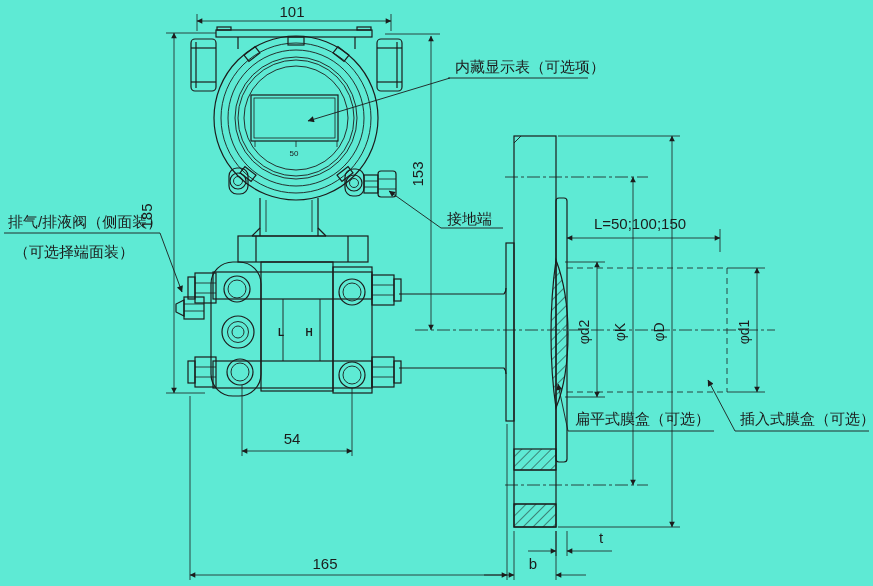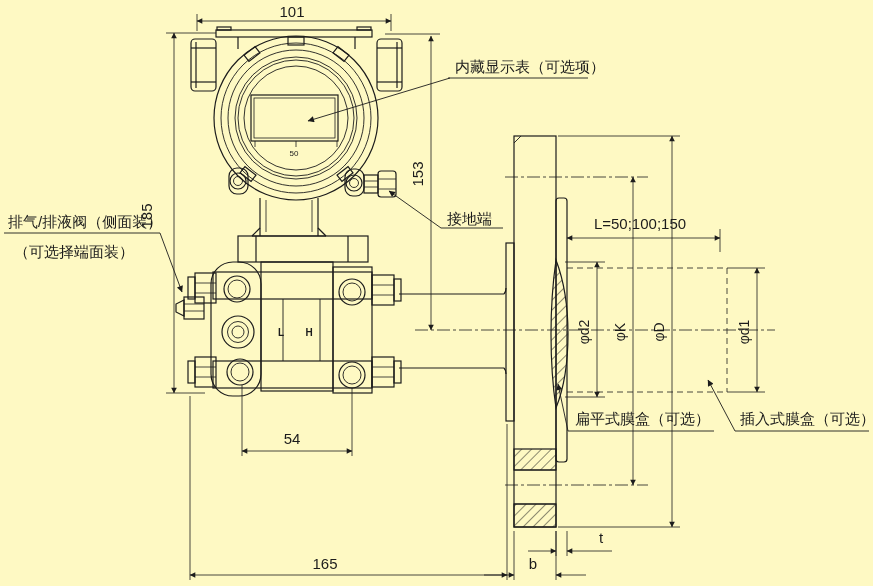--- a/index.html
+++ b/index.html
@@ -1,16 +1,16 @@
 <!DOCTYPE html>
 <html><head>
 <meta charset="utf-8">
 <style>
   html,body{margin:0;padding:0;background:#ffffff;}
-  .canvas{position:relative;width:873px;height:586px;background:#fef9c3;overflow:hidden;
+  .canvas{position:relative;width:873px;height:586px;background:#5eead4;overflow:hidden;
           font-family:"Liberation Sans", sans-serif;}
   svg{display:block;}
   svg text{fill:#1c1c1c;font-family:"Liberation Sans", sans-serif;}
   .dim{font-size:15px;}
   .dimsm{font-size:14px;}
   .cjk{font-size:15px;}
   .tiny{font-size:8px;}
   .lh{font-size:10px;font-weight:bold;}
 </style>
 </head>

